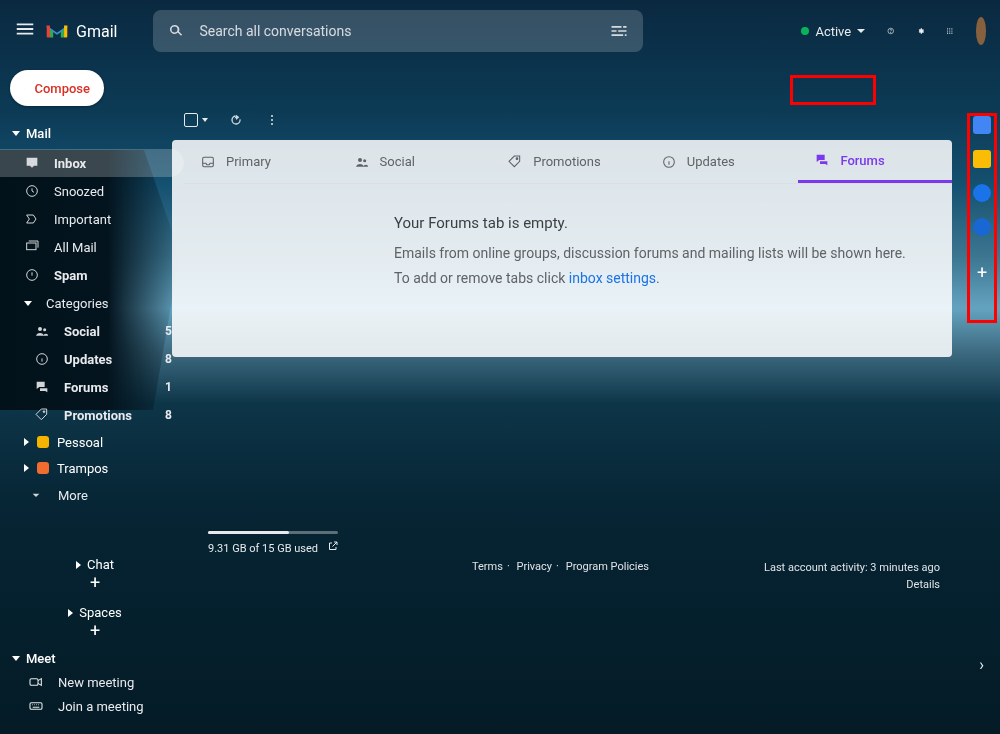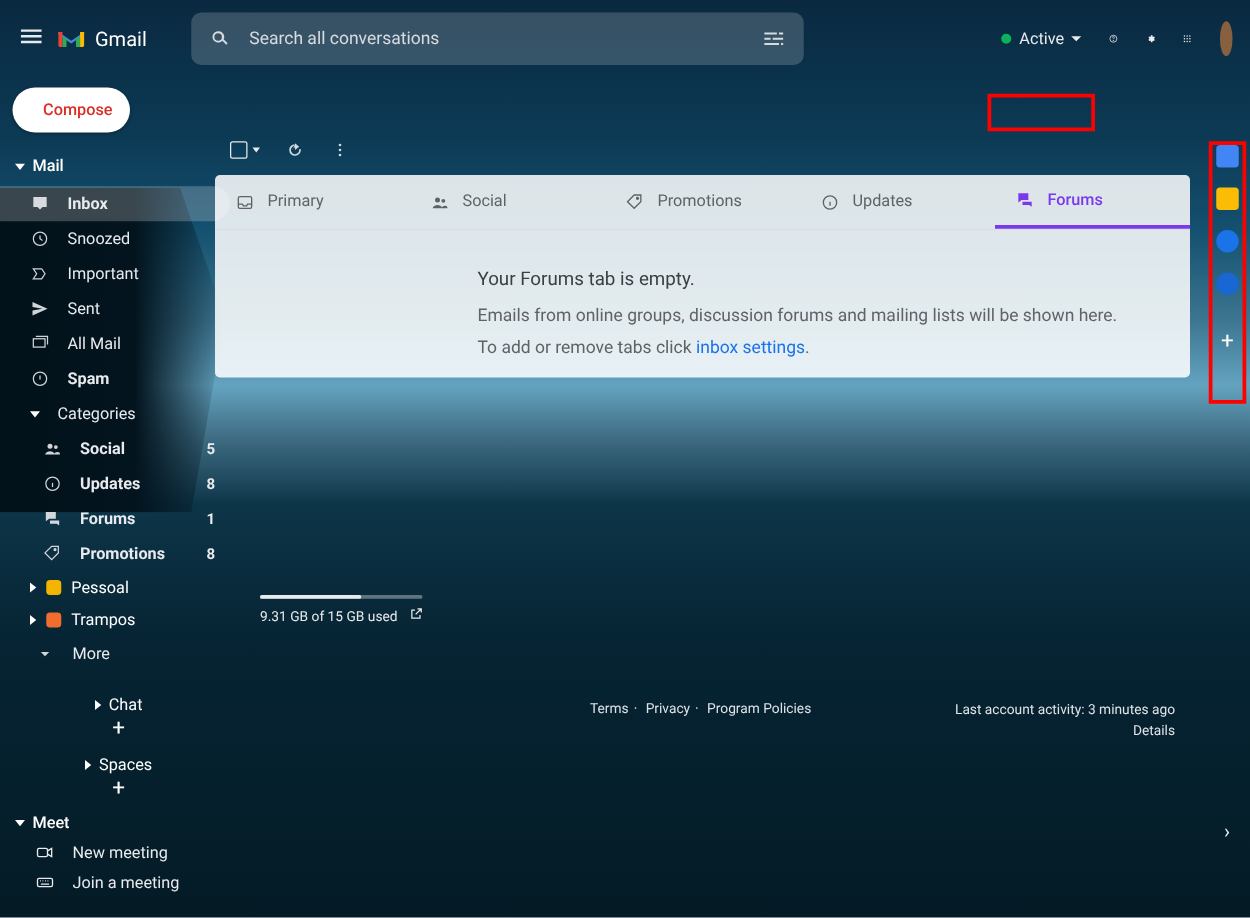--- a/index.html
+++ b/index.html
@@ -77,21 +77,21 @@
   
   .main {
     position:absolute; left:172px; top:100px; width:780px;
   }
   .toolbar { display:flex; align-items:center; gap:20px; height:40px; padding:0 12px; color:#e8eaed;}
   .toolbar svg{width:16px;height:16px;opacity:.9;}
   .select-cb { width:14px;height:14px;border:1.5px solid #e8eaed; border-radius:2px;}
   .small-tri { width:0;height:0;border-left:3px solid transparent;border-right:3px solid transparent;border-top:4px solid #e8eaed; margin-left:4px;}
   .panel {
     margin-top:0; width:780px; background:rgba(255,255,255,.86); border-radius:4px;
-    height:162px; color:#5f6368;
+    height:217px; color:#5f6368;padding-left:12px;
   }
   .tabsrow { display:flex; align-items:stretch; height:44px; border-bottom:1px solid #dcdee2;}
   .tab { flex:1; display:flex; align-items:center; gap:10px; padding:0 16px; font-size:13px; color:#5f6368; cursor:pointer;}
   .tab.active { color:#7b39ed; border-bottom:3px solid #7b39ed; font-weight:500;}
   .tab svg { width:16px;height:16px; }
   .empty { padding:26px 0 0 210px; font-size:14px; color:#5f6368; line-height:1.8;}
   .empty .title { font-size:15px; color:#3c4043; margin-bottom:4px;}
   .empty a { color:#1a73e8; text-decoration:none;}
   .storagebar { margin-top:174px; padding:0 36px; display:flex; align-items:center; font-size:11px; color:#e8eaed;}
   .sb-track { width:130px; height:3px; background:rgba(255,255,255,.35); border-radius:2px; margin-right:0;}
@@ -189,26 +189,20 @@
         </svg>
       <span>Snoozed</span>
     </div>
     <div class="nav-item">
       <svg viewBox="0 0 24 24" fill="none" stroke="currentColor" stroke-width="1.5">
           <path d="M4 6h10l4 6-4 6H4l4-6z"></path>
         </svg>
       <span>Important</span>
     </div>
     <div class="nav-item">
-      <svg viewBox="0 0 24 24" fill="currentColor">
-          <path d="M3 20l18-8L3 4v6l12 2-12 2z"></path>
-        </svg>
-      <span>Sent</span>
-    </div>
-    <div class="nav-item">
       <svg viewBox="0 0 24 24" fill="none" stroke="currentColor" stroke-width="1.5">
           <rect x="4" y="6" width="14" height="10"></rect>
           <path d="M7 3h14v10"></path>
         </svg>
       <span>All Mail</span>
     </div>
     <div class="nav-item bold">
       <svg viewBox="0 0 24 24" fill="none" stroke="currentColor" stroke-width="1.5">
           <circle cx="12" cy="12" r="8"></circle>
           <path d="M12 8v5M12 16h0"></path>

